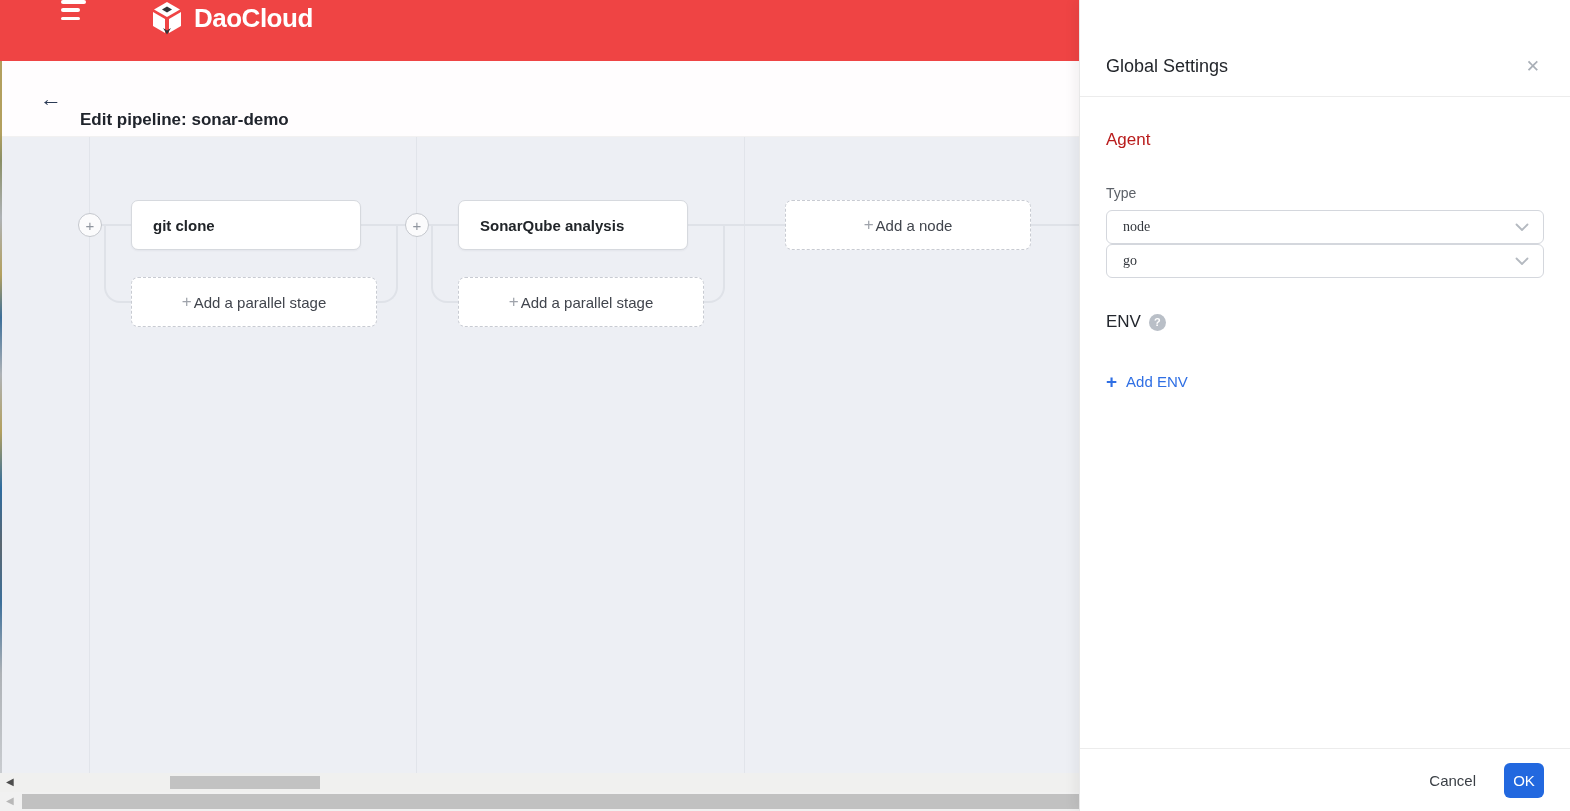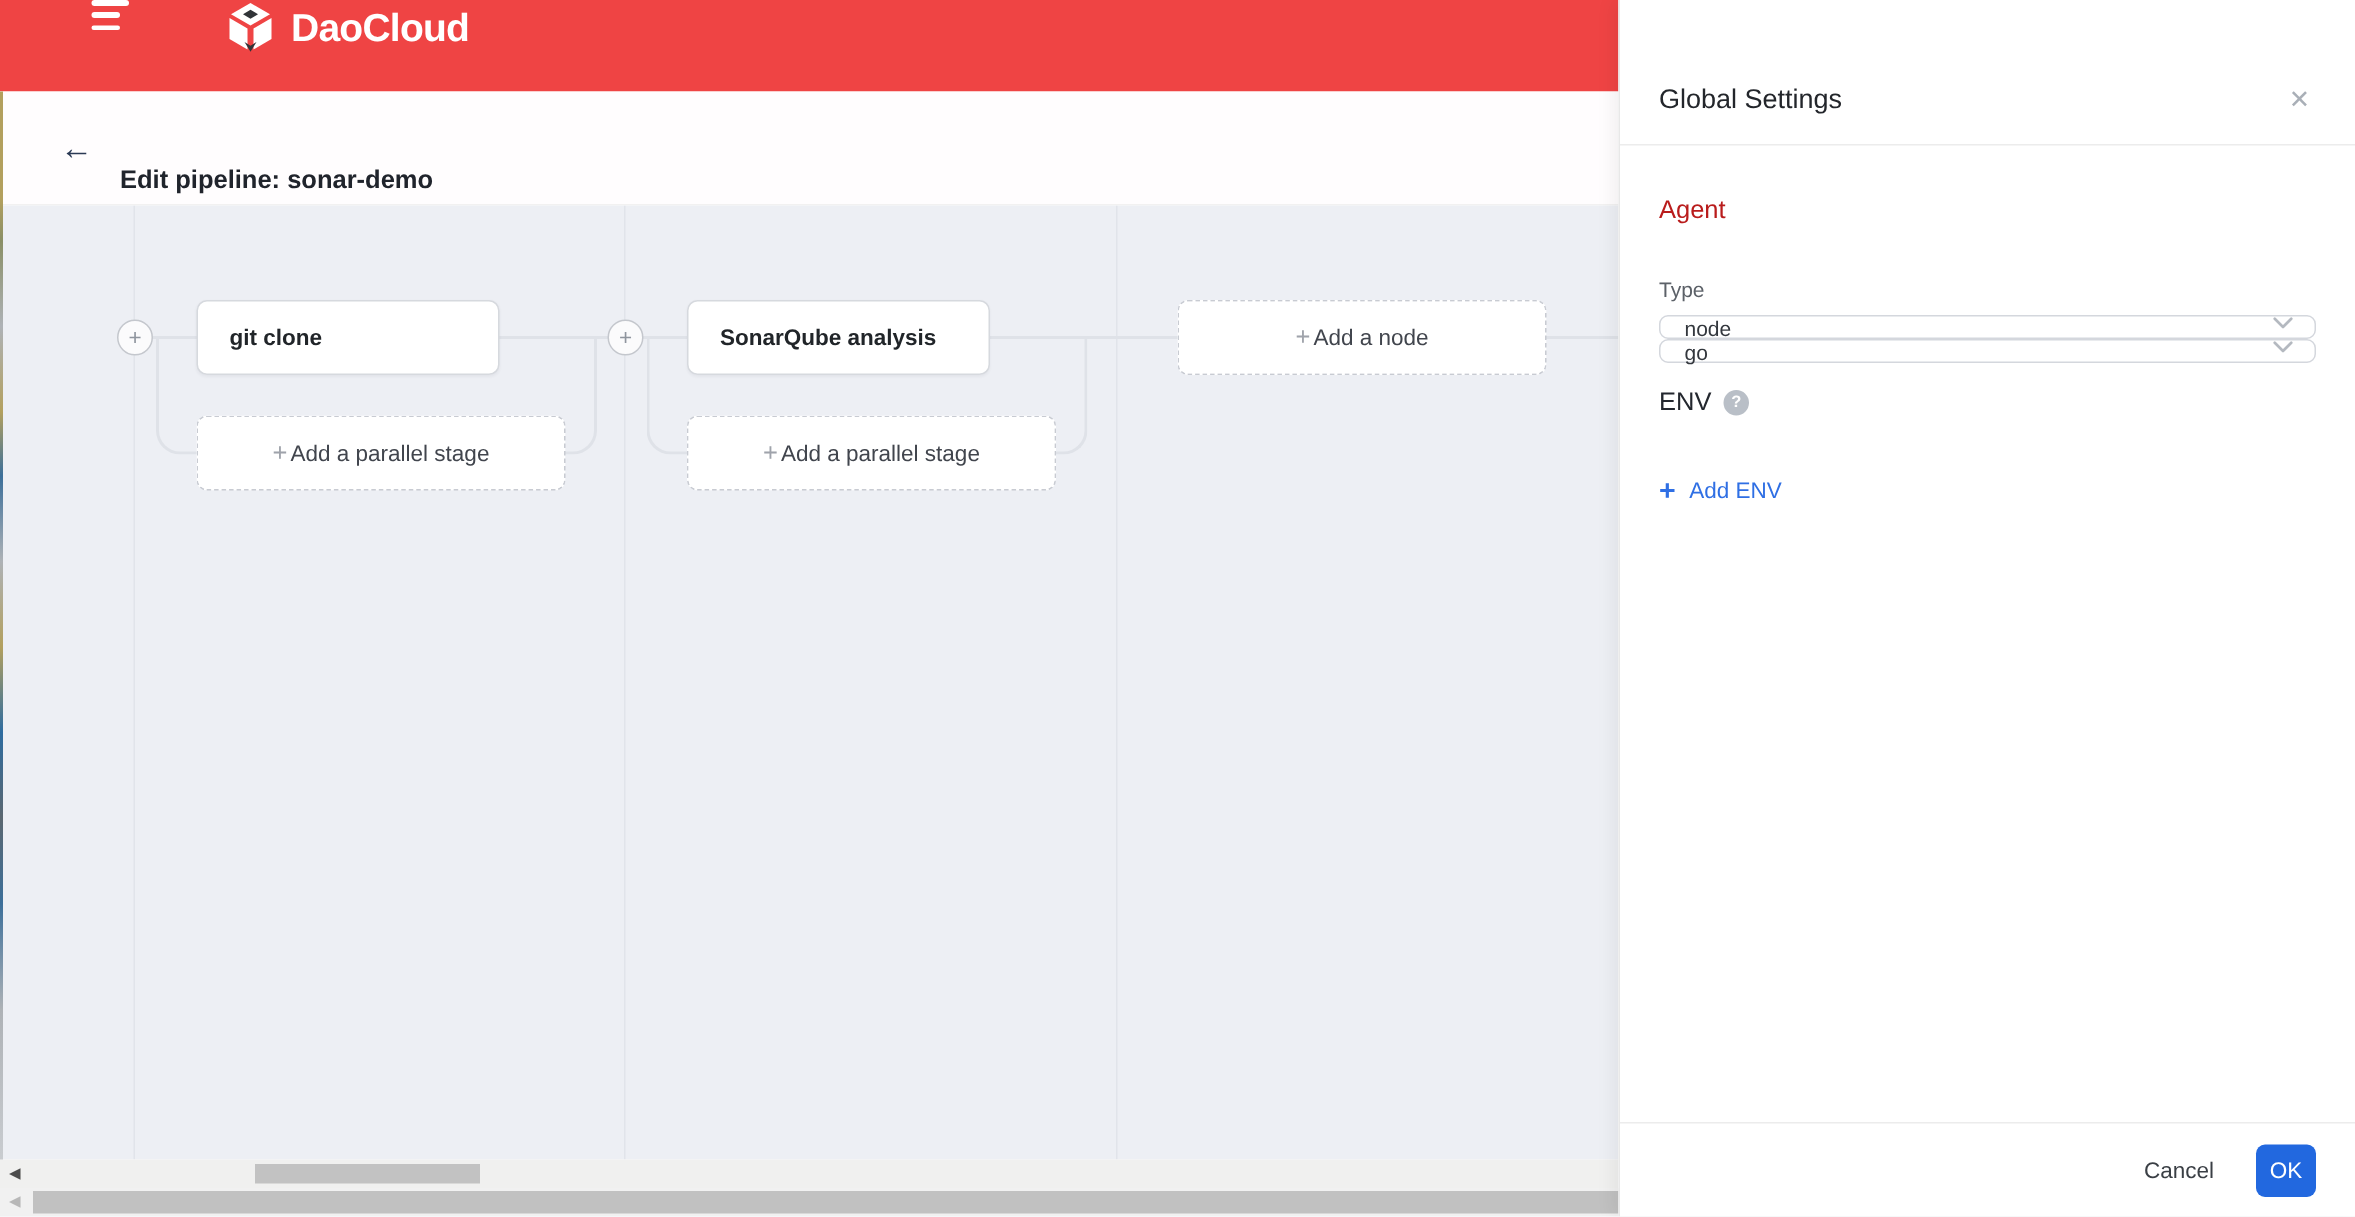--- a/index.html
+++ b/index.html
@@ -58,21 +58,21 @@
     background: #edeff4; overflow: hidden;
   }
   .col-line { position: absolute; top: 0; bottom: 0; width: 1px; background: #e1e4ea; }
   .stage-line { position: absolute; top: 87px; height: 2px; background: #dfe2e8; z-index: 0; }
   .bracket {
     position: absolute; top: 88px; height: 78px; z-index: 1;
     border-left: 2px solid #dfe2e8; border-right: 2px solid #dfe2e8; border-bottom: 2px solid #dfe2e8;
     border-bottom-left-radius: 16px; border-bottom-right-radius: 16px;
   }
   .stage-card {
-    position: absolute; width: 202px; height: 50px; background: #ffffff;
+    position: absolute; width: 230px; height: 50px; background: #ffffff;
     border: 1px solid #d6d9de; border-radius: 7px; z-index: 2;
     display: flex; align-items: center; padding-left: 21px;
     font-size: 15px; font-weight: 700; color: #212529; cursor: pointer;
     box-shadow: 0 1px 2px rgba(40,45,60,0.05);
   }
   .dashed-card {
     position: absolute; width: 246px; height: 50px; background: #ffffff;
     border: 1px dashed #c8cbd2; border-radius: 7px; z-index: 2;
     display: flex; align-items: center; justify-content: center;
     font-size: 15px; color: #41454d; cursor: pointer;
@@ -122,27 +122,27 @@
   }
   .drawer-title { font-size: 18px; font-weight: 400; color: #23262b; }
   .close-btn {
     border: none; background: transparent; color: #a9afb7; font-size: 17px;
     cursor: pointer; line-height: 1; padding: 4px;
   }
   .drawer-body { padding: 0 26px; }
   .section-heading { font-size: 17px; color: #b91c1c; margin-top: 33px; }
   .field-label { font-size: 14px; color: #5c6168; margin-top: 35px; margin-bottom: 9px; }
   .select-box {
-    height: 16px; border: 1px solid #d4d7dd; border-radius: 6px; background: #ffffff;
-    display: flex; align-items: flex-start; justify-content: space-between;
-    padding: 0 14px 0 16px; cursor: pointer;
+    height: 34px; border: 1px solid #d4d7dd; border-radius: 6px; background: #ffffff;
+    display: flex; align-items: center; justify-content: space-between;
+    padding: 0 14px 0 16px; cursor: pointer; font-family: Liberation Serif, serif;
   }
   .select-value { font-size: 14px; color: #33373d; }
   .chevron { display: block; }
-  .env-row { display: flex; align-items: center; margin-top: 16px; }
+  .env-row { display: flex; align-items: center; margin-top: 34px; }
   .env-heading { font-size: 17px; color: #23272e; }
   .help-badge {
     width: 17px; height: 17px; border-radius: 50%; background: #b9bfc7;
     color: #ffffff; font-size: 11px; font-weight: 700;
     display: flex; align-items: center; justify-content: center;
     margin-left: 8px; cursor: pointer;
   }
   .add-env {
     display: inline-flex; align-items: center; margin-top: 40px;
     color: #2f6fe4; font-size: 15px; cursor: pointer; background: transparent; border: none;

